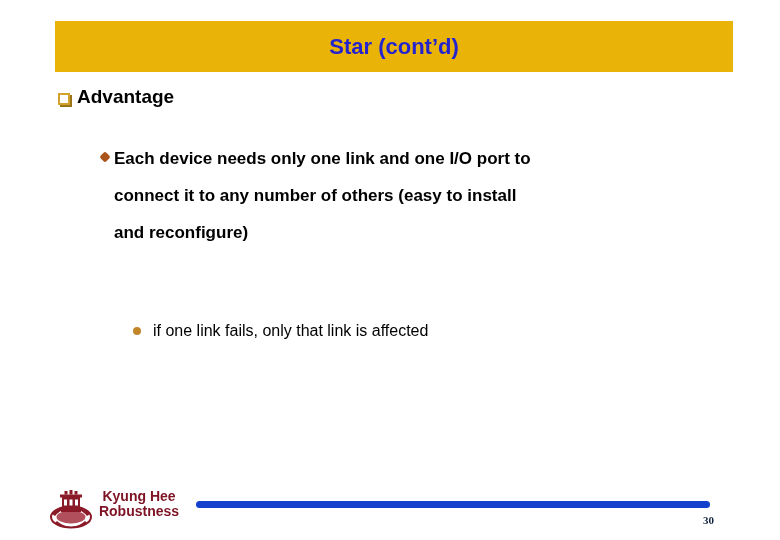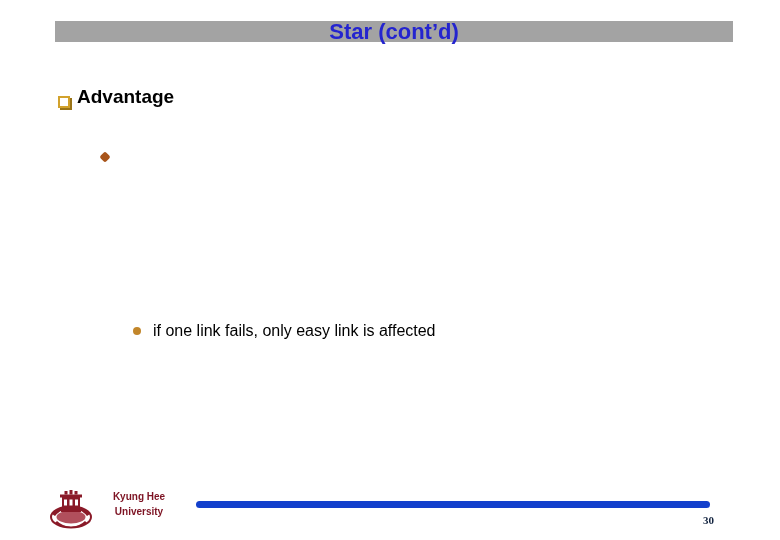--- a/index.html
+++ b/index.html
@@ -15,22 +15,22 @@
     font-family: "Liberation Sans", sans-serif;
     -webkit-font-smoothing: none;
   }
 
   
   .title-banner {
     position: absolute;
     left: 55px;
     top: 21px;
     width: 678px;
-    height: 21px;
-    background: #a3a3a3;
+    height: 51px;
+    background: #eab308;
   }
   .title-text {
     position: absolute;
     left: 0;
     right: 0;
     top: 50%;
     transform: translateY(-50%);
     text-align: center;
     font-size: 22px;
     font-weight: bold;
@@ -47,21 +47,21 @@
     width: 780px;
     height: 540px;
   }
 
   
   .lvl1 {
     position: absolute;
     left: 58px;
     top: 84px;
     display: flex;
-    align-items: flex-end;
+    align-items: center;
     font-size: 19px;
     font-weight: bold;
     color: #000000;
     line-height: 26px;
     white-space: nowrap;
   }
   .bullet-square {
     width: 14px;
     height: 14px;
     margin-top: 5px;
@@ -152,21 +152,21 @@
     left: 49px;
     top: 490px;
     width: 44px;
     height: 40px;
   }
   .footer-univ {
     position: absolute;
     left: 96px;
     top: 489px;
     width: 86px;
-    font-size: 10px;
+    font-size: 14px;
     font-weight: bold;
     color: #7d1323;
     line-height: 15px;
     text-align: center;
   }
   .footer-bar {
     position: absolute;
     left: 196px;
     top: 501px;
     width: 514px;
@@ -194,26 +194,31 @@
 
 <div class="content">
 
   <div class="lvl1">
     <span class="bullet-square"></span>
     <span>Advantage</span>
   </div>
 
   <div class="lvl2 lvl2-a">
     <span class="bullet-diamond"></span>
+    <span class="lvl2-body">
+      <span class="wrap-line">Each device needs only one link and one I/O port to</span>
+      <span class="wrap-line">connect it to any number of others (easy to install</span>
+      <span class="wrap-line">and reconfigure)</span>
+    </span>
   </div>
 
 
   <div class="lvl3">
     <span class="bullet-round"></span>
-    <span>if one link fails, only easy link is affected</span>
+    <span>if one link fails, only that link is affected</span>
   </div>
 
 </div>
 
 <div class="footer-logo">
   <svg width="44" height="40" viewBox="0 0 44 40" xmlns="http://www.w3.org/2000/svg">
     <g fill="#8a1a28">
 
       <ellipse cx="22" cy="27" rx="20" ry="10.5" fill="none" stroke="#8a1a28" stroke-width="2"></ellipse>
       <ellipse cx="22" cy="27" rx="14.5" ry="6.5" fill="#a33040" opacity="0.85"></ellipse>
@@ -230,18 +235,18 @@
       <rect x="15.5" y="1" width="3" height="3.5" fill="#8a1a28"></rect>
       <rect x="20.5" y="0" width="3" height="4.5" fill="#8a1a28"></rect>
       <rect x="25.5" y="1" width="3" height="3.5" fill="#8a1a28"></rect>
       <rect x="12" y="19" width="20" height="3" fill="#8a1a28"></rect>
     </g>
   </svg>
 </div>
 
 <div class="footer-univ">
   <div>Kyung Hee</div>
-  <div>University</div>
+  <div>Robustness</div>
 </div>
 
 <div class="footer-bar"></div>
 
 <div class="page-number">30</div>
 
 </body></html>

